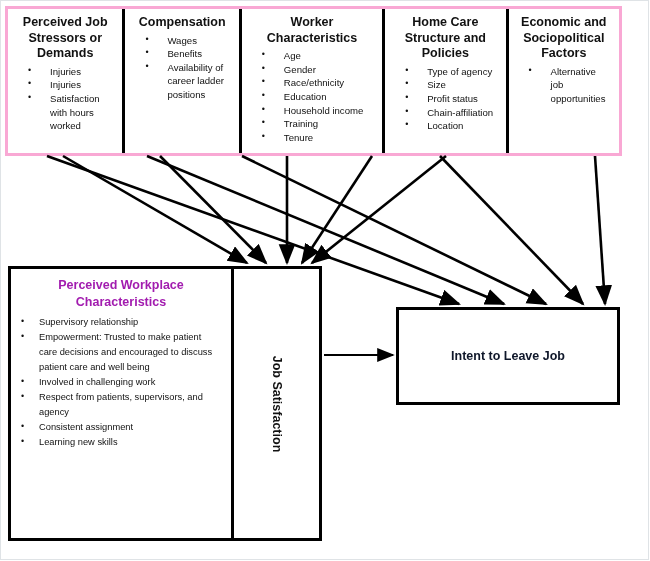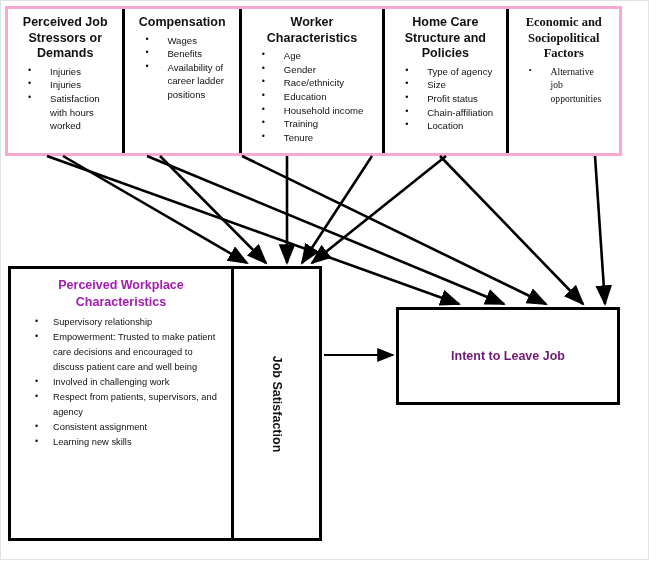--- a/index.html
+++ b/index.html
@@ -97,21 +97,21 @@
   }
   #pwc-title {
     text-align: center;
     font-weight: bold;
     font-size: 12.5px;
     line-height: 1.35;
     color: #a21caf;
     padding: 8px 12px 3px 12px;
   }
   #pwc-panel ul.bullets {
-    padding-left: 24px;
+    padding-left: 10px;
   }
   #pwc-panel ul.bullets li {
     font-size: 9.3px;
     line-height: 1.62;
     padding-left: 18px;
   }
   #js-panel {
     flex: 1;
     position: relative;
   }
@@ -135,21 +135,21 @@
     box-sizing: border-box;
     border: 3px solid #000000;
     background: #ffffff;
     display: flex;
     align-items: center;
     justify-content: center;
   }
   #intent-label {
     font-weight: bold;
     font-size: 12.5px;
-    color: #701a75;
+    color: #0f172a;
   }
   #arrow-layer {
     position: absolute;
     left: 0; top: 0;
     width: 650px; height: 561px;
     pointer-events: none;
   }
 </style>
 </head>
 <body>
@@ -195,21 +195,21 @@
       <div class="cell-title">Home Care Structure and Policies</div>
       <ul class="bullets">
         <li>Type of agency</li>
         <li>Size</li>
         <li>Profit status</li>
         <li>Chain-affiliation</li>
         <li>Location</li>
       </ul>
     </div>
 
-    <div class="top-cell" style="width:111px;font-family:Liberation Serif, serif;">
+    <div class="top-cell" style="width:111px;">
       <div class="cell-title">Economic and Sociopolitical Factors</div>
       <ul class="bullets">
         <li>Alternative job opportunities</li>
       </ul>
     </div>
 
   </div>
 
   <div id="bottom-left">
     <div id="pwc-panel">

